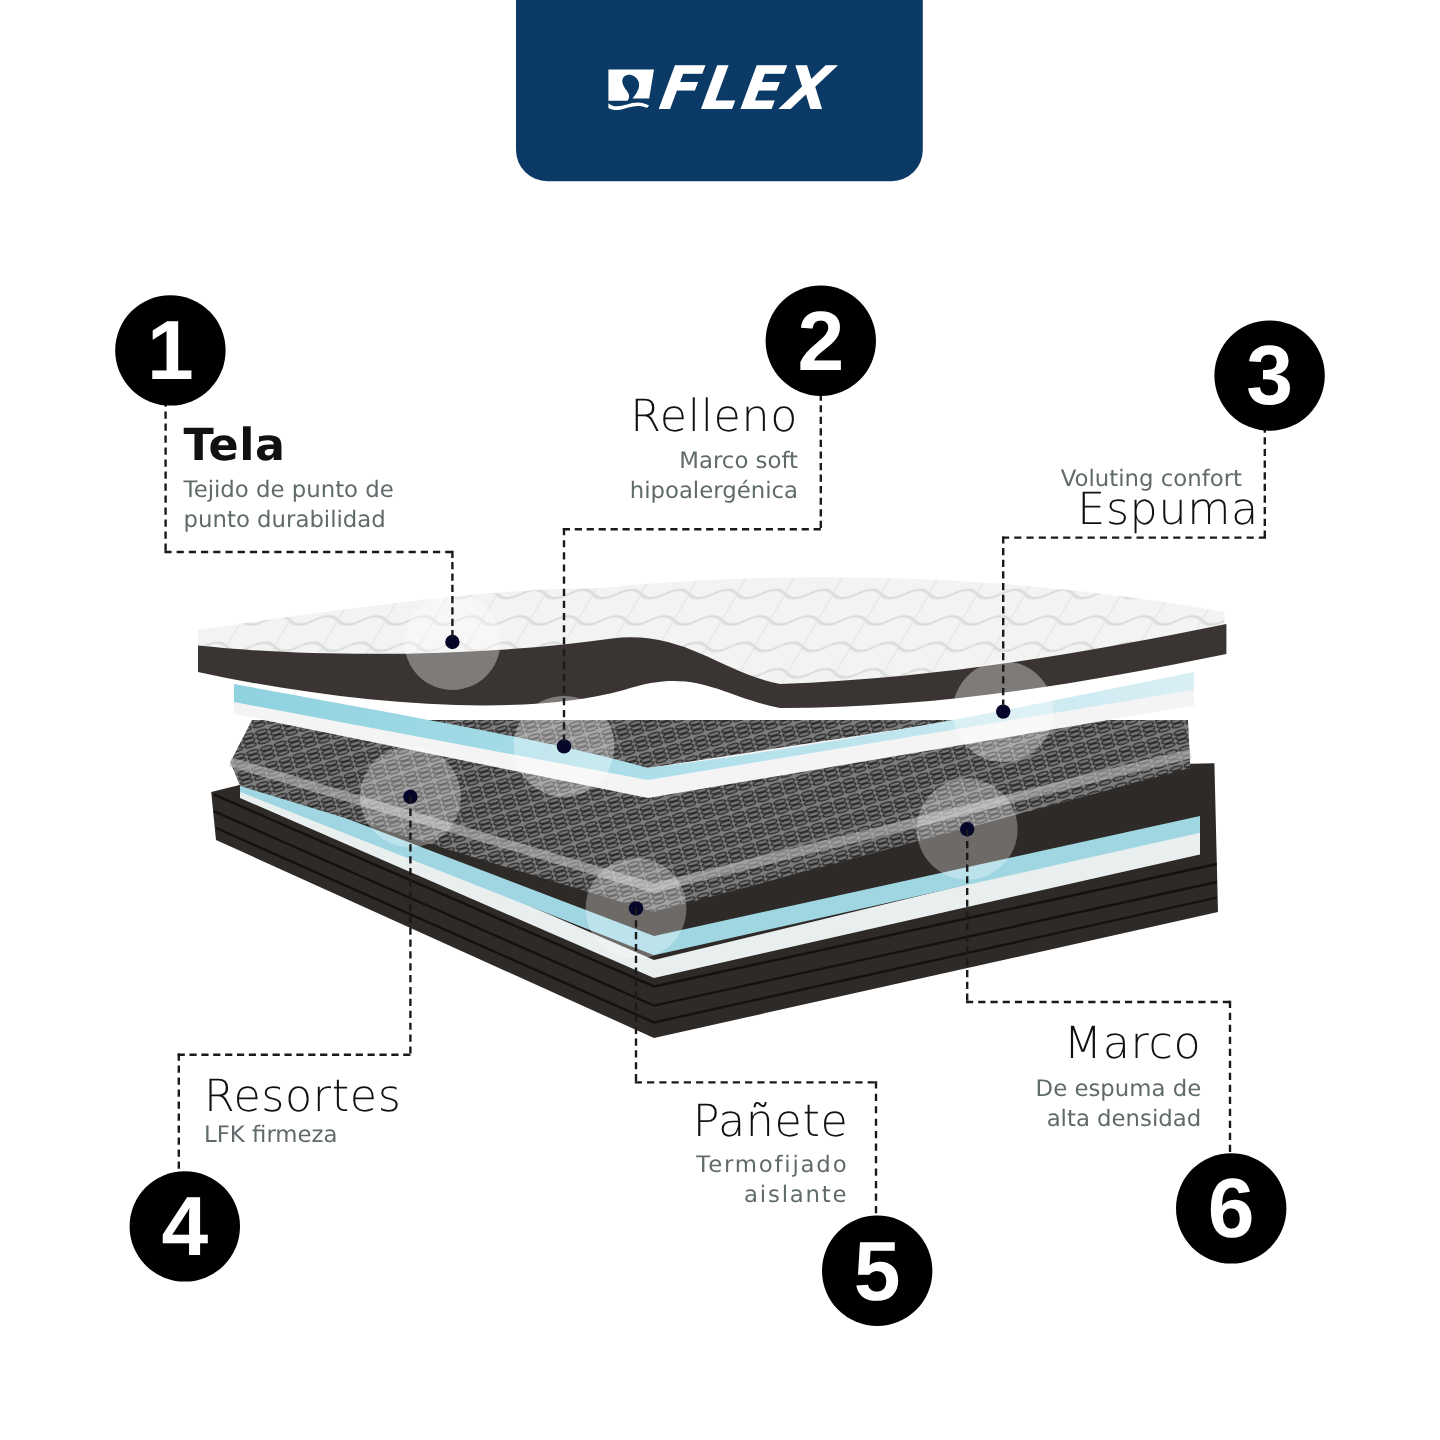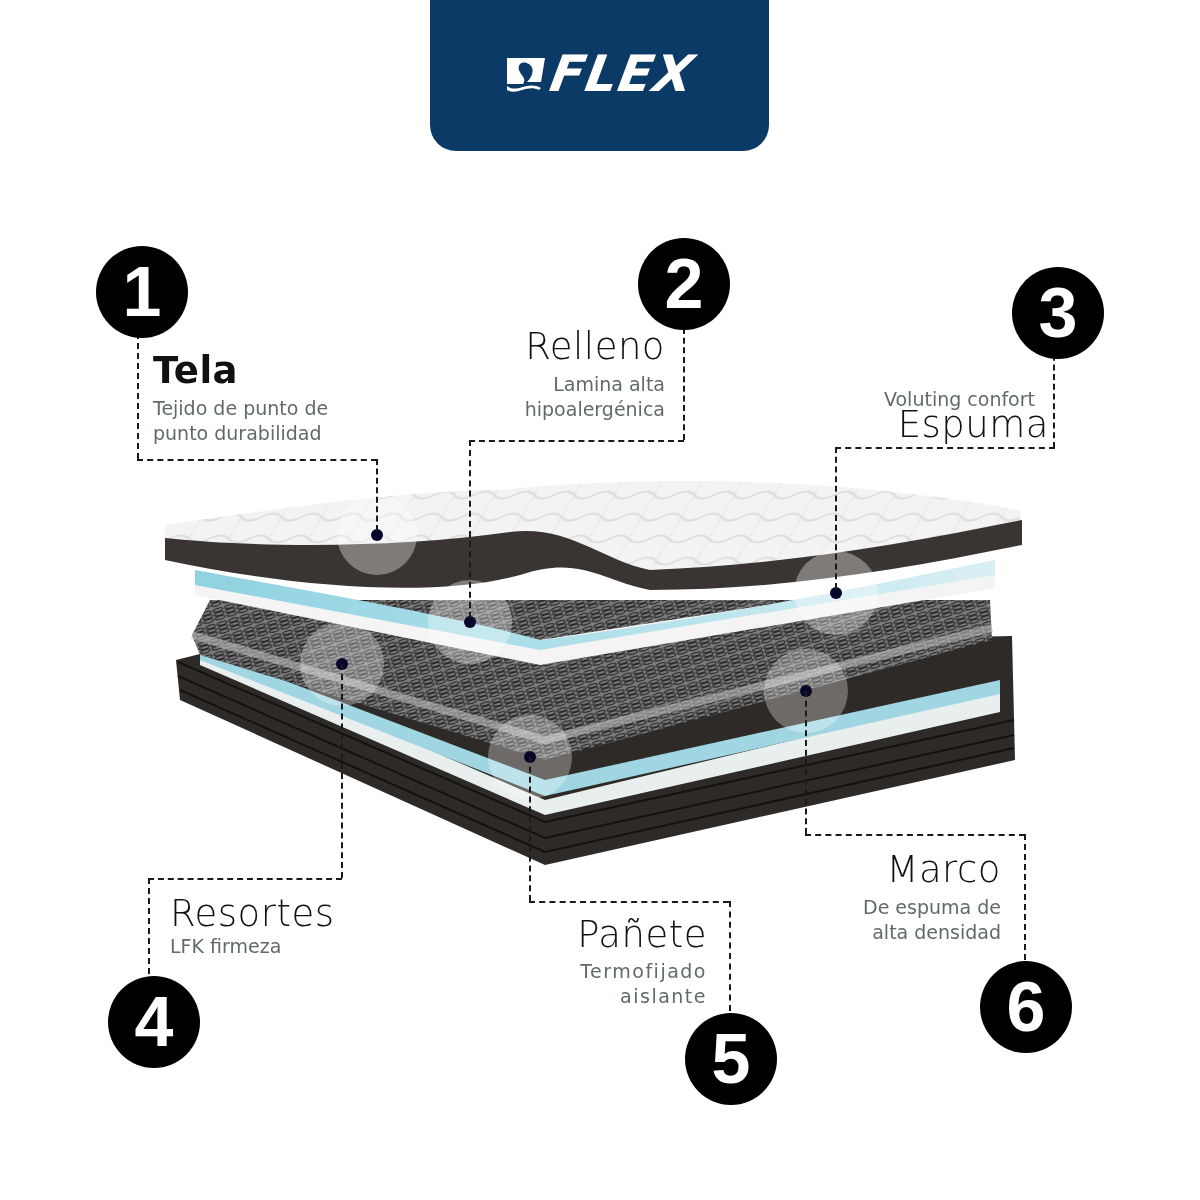--- a/index.html
+++ b/index.html
@@ -121,21 +121,21 @@
 <div class="badge" style="left:96px;top:246px;">1</div>
 <div class="title" style="left:153px;top:352px;font-weight:bold;">Tela</div>
 <div class="desc" style="left:153px;top:396px;">
   <div>Tejido de punto de</div>
   <div>punto durabilidad</div>
 </div>
 
 <div class="badge" style="left:638px;top:238px;">2</div>
 <div class="title right" style="right:535px;top:328px;">Relleno</div>
 <div class="desc right" style="right:535px;top:372px;">
-  <div>Lamina alta</div>
+  <div>Marco soft</div>
   <div>hipoalergénica</div>
 </div>
 
 <div class="badge" style="left:1012px;top:267px;">3</div>
 <div class="title right" style="right:151px;top:366px;margin-top:40px;">Espuma</div>
 <div class="desc right" style="right:165px;top:387px;margin-left:44px;">
   <div>Voluting confort</div>
 </div>
 
 <div class="badge" style="left:108px;top:976px;">4</div>

